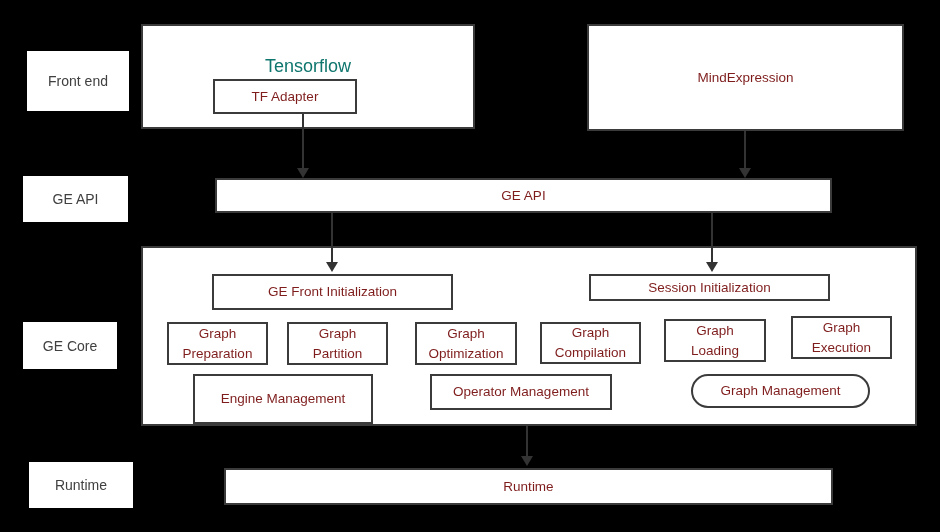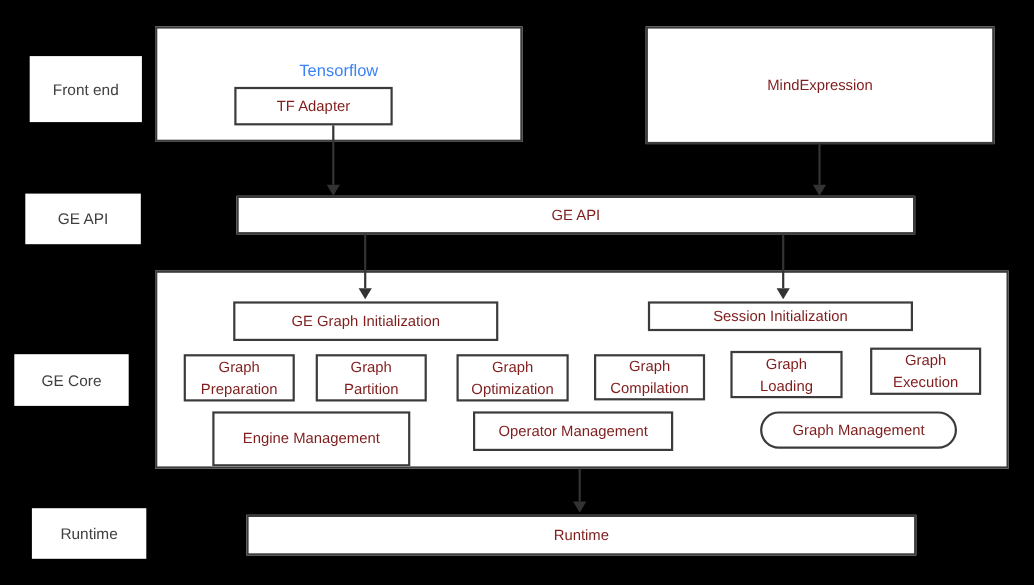--- a/index.html
+++ b/index.html
@@ -46,22 +46,22 @@
   .container-box {
     background: #ffffff;
     border: 2px solid #3b3b3b;
   }
 
   .box-title {
     position: absolute;
     left: 0;
     width: 100%;
     text-align: center;
-    color: #3b82f6;
-    font-size: 15px;
+    color: #0f766e;
+    font-size: 18px;
     white-space: nowrap;
   }
 
   
   .arrow {
     position: absolute;
     width: 2px;
     background: #333333;
     z-index: 5;
   }
@@ -78,36 +78,36 @@
     border-top: 10px solid #333333;
   }
 </style>
 </head>
 <body>
 
 <div id="stage">
 
   <div class="abs row-label" style="left:27px; top:51px; width:102px; height:60px;">Front end</div>
   <div class="abs row-label" style="left:23px; top:176px; width:105px; height:46px;">GE API</div>
-  <div class="abs row-label" style="left:13px; top:322px; width:104px; height:47px;">GE Core</div>
+  <div class="abs row-label" style="left:23px; top:322px; width:94px; height:47px;">GE Core</div>
   <div class="abs row-label" style="left:29px; top:462px; width:104px; height:46px;">Runtime</div>
 
   <div class="abs container-box" style="left:141px; top:24px; width:334px; height:105px;">
     <div class="box-title" style="top:30px;">Tensorflow</div>
   </div>
 
   <div class="abs node" style="left:213px; top:79px; width:144px; height:35px;">TF Adapter</div>
 
   <div class="abs node" style="left:587px; top:24px; width:317px; height:107px;">MindExpression</div>
 
   <div class="abs node" style="left:215px; top:178px; width:617px; height:35px;">GE API</div>
 
   <div class="abs container-box" style="left:141px; top:246px; width:776px; height:180px;"></div>
 
-  <div class="abs node" style="left:212px; top:274px; width:241px; height:36px;">GE Graph Initialization</div>
+  <div class="abs node" style="left:212px; top:274px; width:241px; height:36px;">GE Front Initialization</div>
   <div class="abs node" style="left:589px; top:274px; width:241px; height:27px;">Session Initialization</div>
 
   <div class="abs node" style="left:167px; top:322px; width:101px; height:43px;">Graph
 Preparation</div>
   <div class="abs node" style="left:287px; top:322px; width:101px; height:43px;">Graph
 Partition</div>
   <div class="abs node" style="left:415px; top:322px; width:102px; height:43px;">Graph
 Optimization</div>
   <div class="abs node" style="left:540px; top:322px; width:101px; height:42px;">Graph
 Compilation</div>

